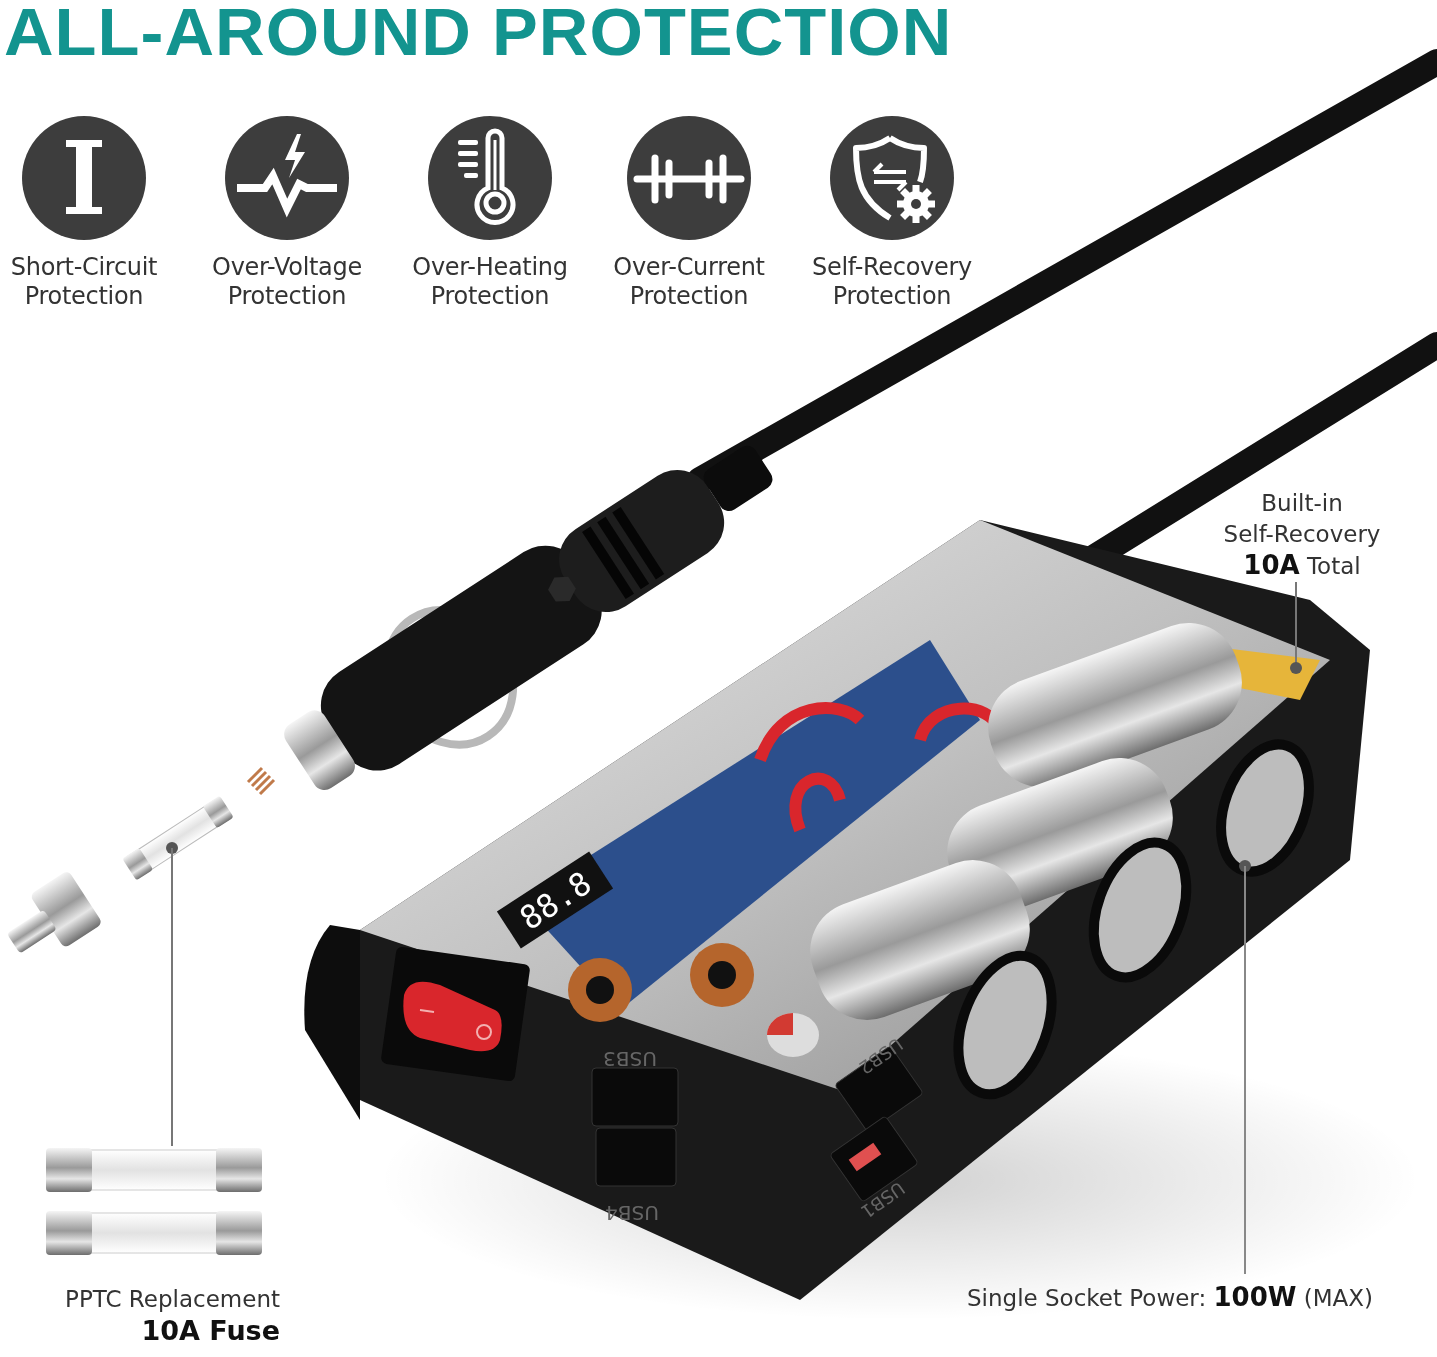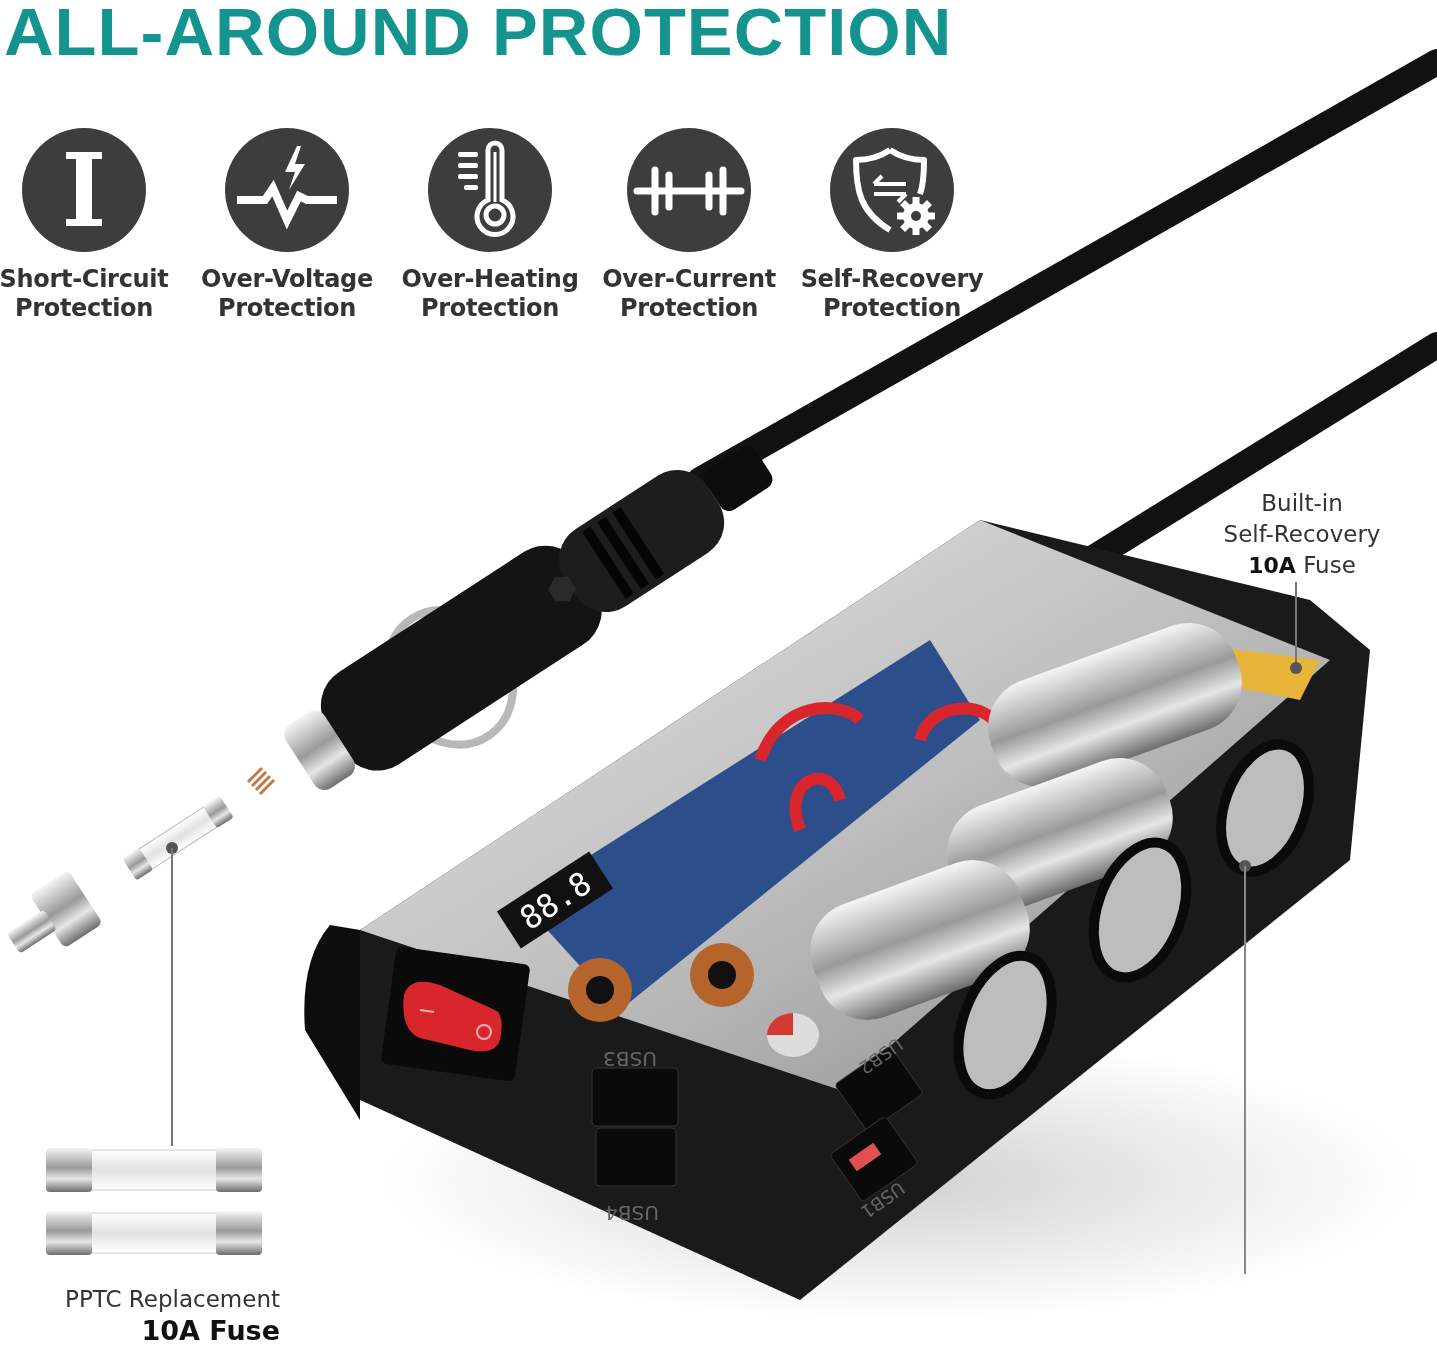--- a/index.html
+++ b/index.html
@@ -1,24 +1,24 @@
 <!DOCTYPE html>
 <html><head>
 <meta charset="utf-8">
 <style>
   html, body { margin:0; padding:0; background:#ffffff; }
   body { width:1437px; height:1357px; position:relative; overflow:hidden; font-family:"DejaVu Sans", sans-serif; color:#333; }
   .headline { position:absolute; left:4px; top:-6px; font-family:"Liberation Sans", sans-serif; font-weight:bold; font-size:66px; letter-spacing:1px; color:#13948f; white-space:nowrap; transform:scaleX(1.04); transform-origin:left top; }
-  .features { position:absolute; left:0; top:128px; width:1000px; height:200px;font-weight:bold; }
+  .features { position:absolute; left:0; top:116px; width:1000px; height:200px; }
   .feature { position:absolute; top:0; width:200px; text-align:center; }
   .feature .circle { width:124px; height:124px; border-radius:50%; background:#3d3d3d; margin:0 auto; display:flex; align-items:center; justify-content:center; }
   .feature .label { margin-top:13px; font-size:24px; line-height:29px; color:#333; font-family:"DejaVu Sans", sans-serif; letter-spacing:-0.3px; }
   .scene { position:absolute; left:0; top:0; width:1437px; height:1357px; }
   .callout { position:absolute; text-align:center; color:#333; font-size:23px; line-height:31px; }
-  .callout b { font-weight:bold; color:#111; font-size:22px; }
+  .callout b { font-weight:bold; color:#111; font-size:26px; }
   .callout-fuse-builtin { left:1207px; top:488px; width:190px; }
   .callout-power { left:950px; top:1282px; width:440px; }
   .callout-power .l1 { padding-left:50px; }
   .callout-ppct { left:30px; top:1284px; width:250px;text-align:right; }
   .callout-ppct .l2 { font-weight:bold; font-size:27px; color:#111; }
 </style>
 </head>
 <body>
 
 <div class="headline">ALL-AROUND PROTECTION</div>
@@ -251,22 +251,23 @@
 
   <line x1="1296" y1="582" x2="1296" y2="666" stroke="#777" stroke-width="2"></line>
   <circle cx="1296" cy="668" r="6" fill="#555"></circle>
   <circle cx="1245" cy="866" r="6" fill="#555"></circle>
   <line x1="1245" y1="866" x2="1245" y2="1274" stroke="#888" stroke-width="2"></line>
 </svg>
 
 <div class="callout callout-fuse-builtin">
   <div>Built-in</div>
   <div>Self-Recovery</div>
-  <div><b>10A</b> <span>Fuse</span></div>
+  <div><b>10A</b> <span>Total</span></div>
 </div>
 
 <div class="callout callout-power">
+  <div><span>Single Socket Power:</span> <b>100W</b> <span>(MAX)</span></div>
 </div>
 
 <div class="callout callout-ppct">
   <div>PPTC Replacement</div>
   <div class="l2">10A Fuse</div>
 </div>
 
 </body></html>

